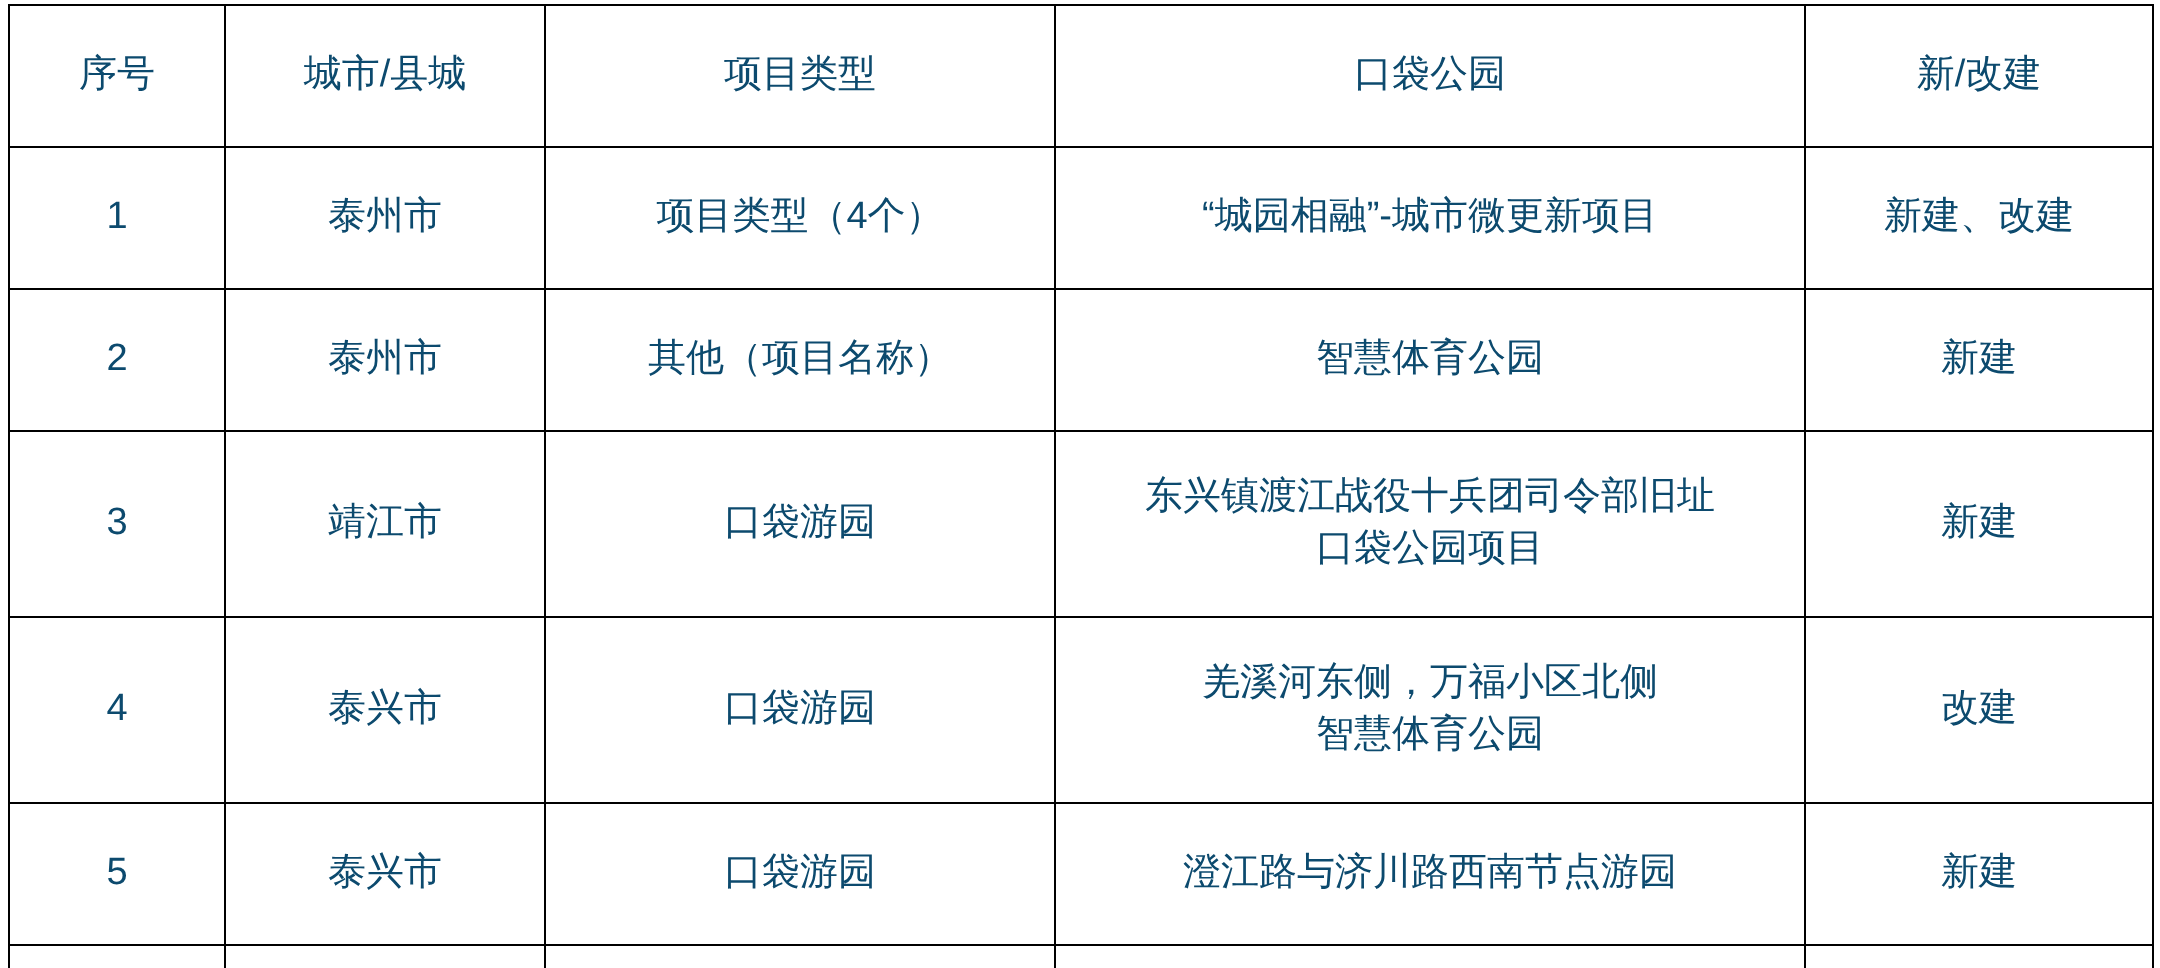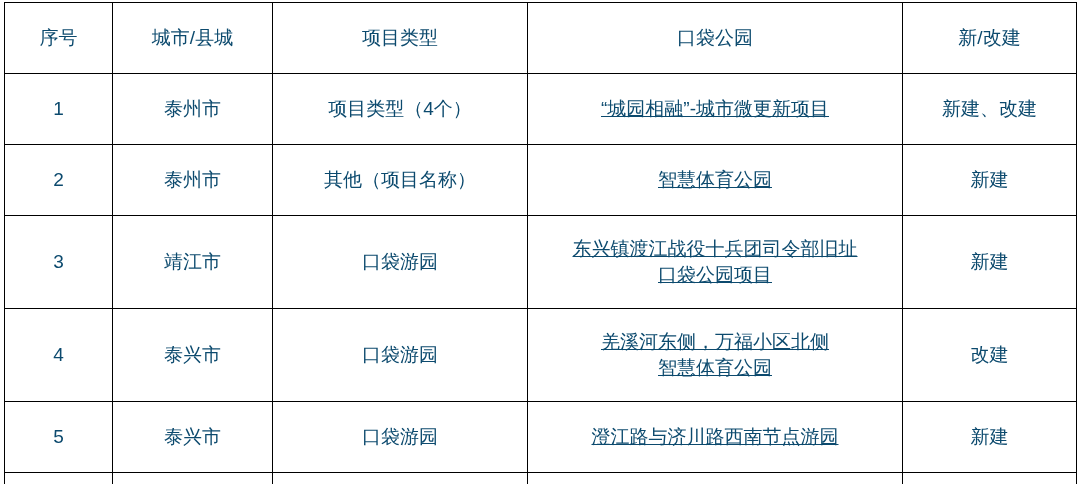--- a/index.html
+++ b/index.html
@@ -48,21 +48,20 @@
     font-size: 22px;
   }
   tbody td {
     height: 58px;
   }
   tr.two-line td {
     height: 80px;
   }
   .cell-line {
     display: block;
-    text-decoration: underline;
   }
 </style>
 </head>
 <body>
 
 <div class="table-wrap">
   <table class="project-table">
     <colgroup>
       <col class="c-no">
       <col class="c-city">

